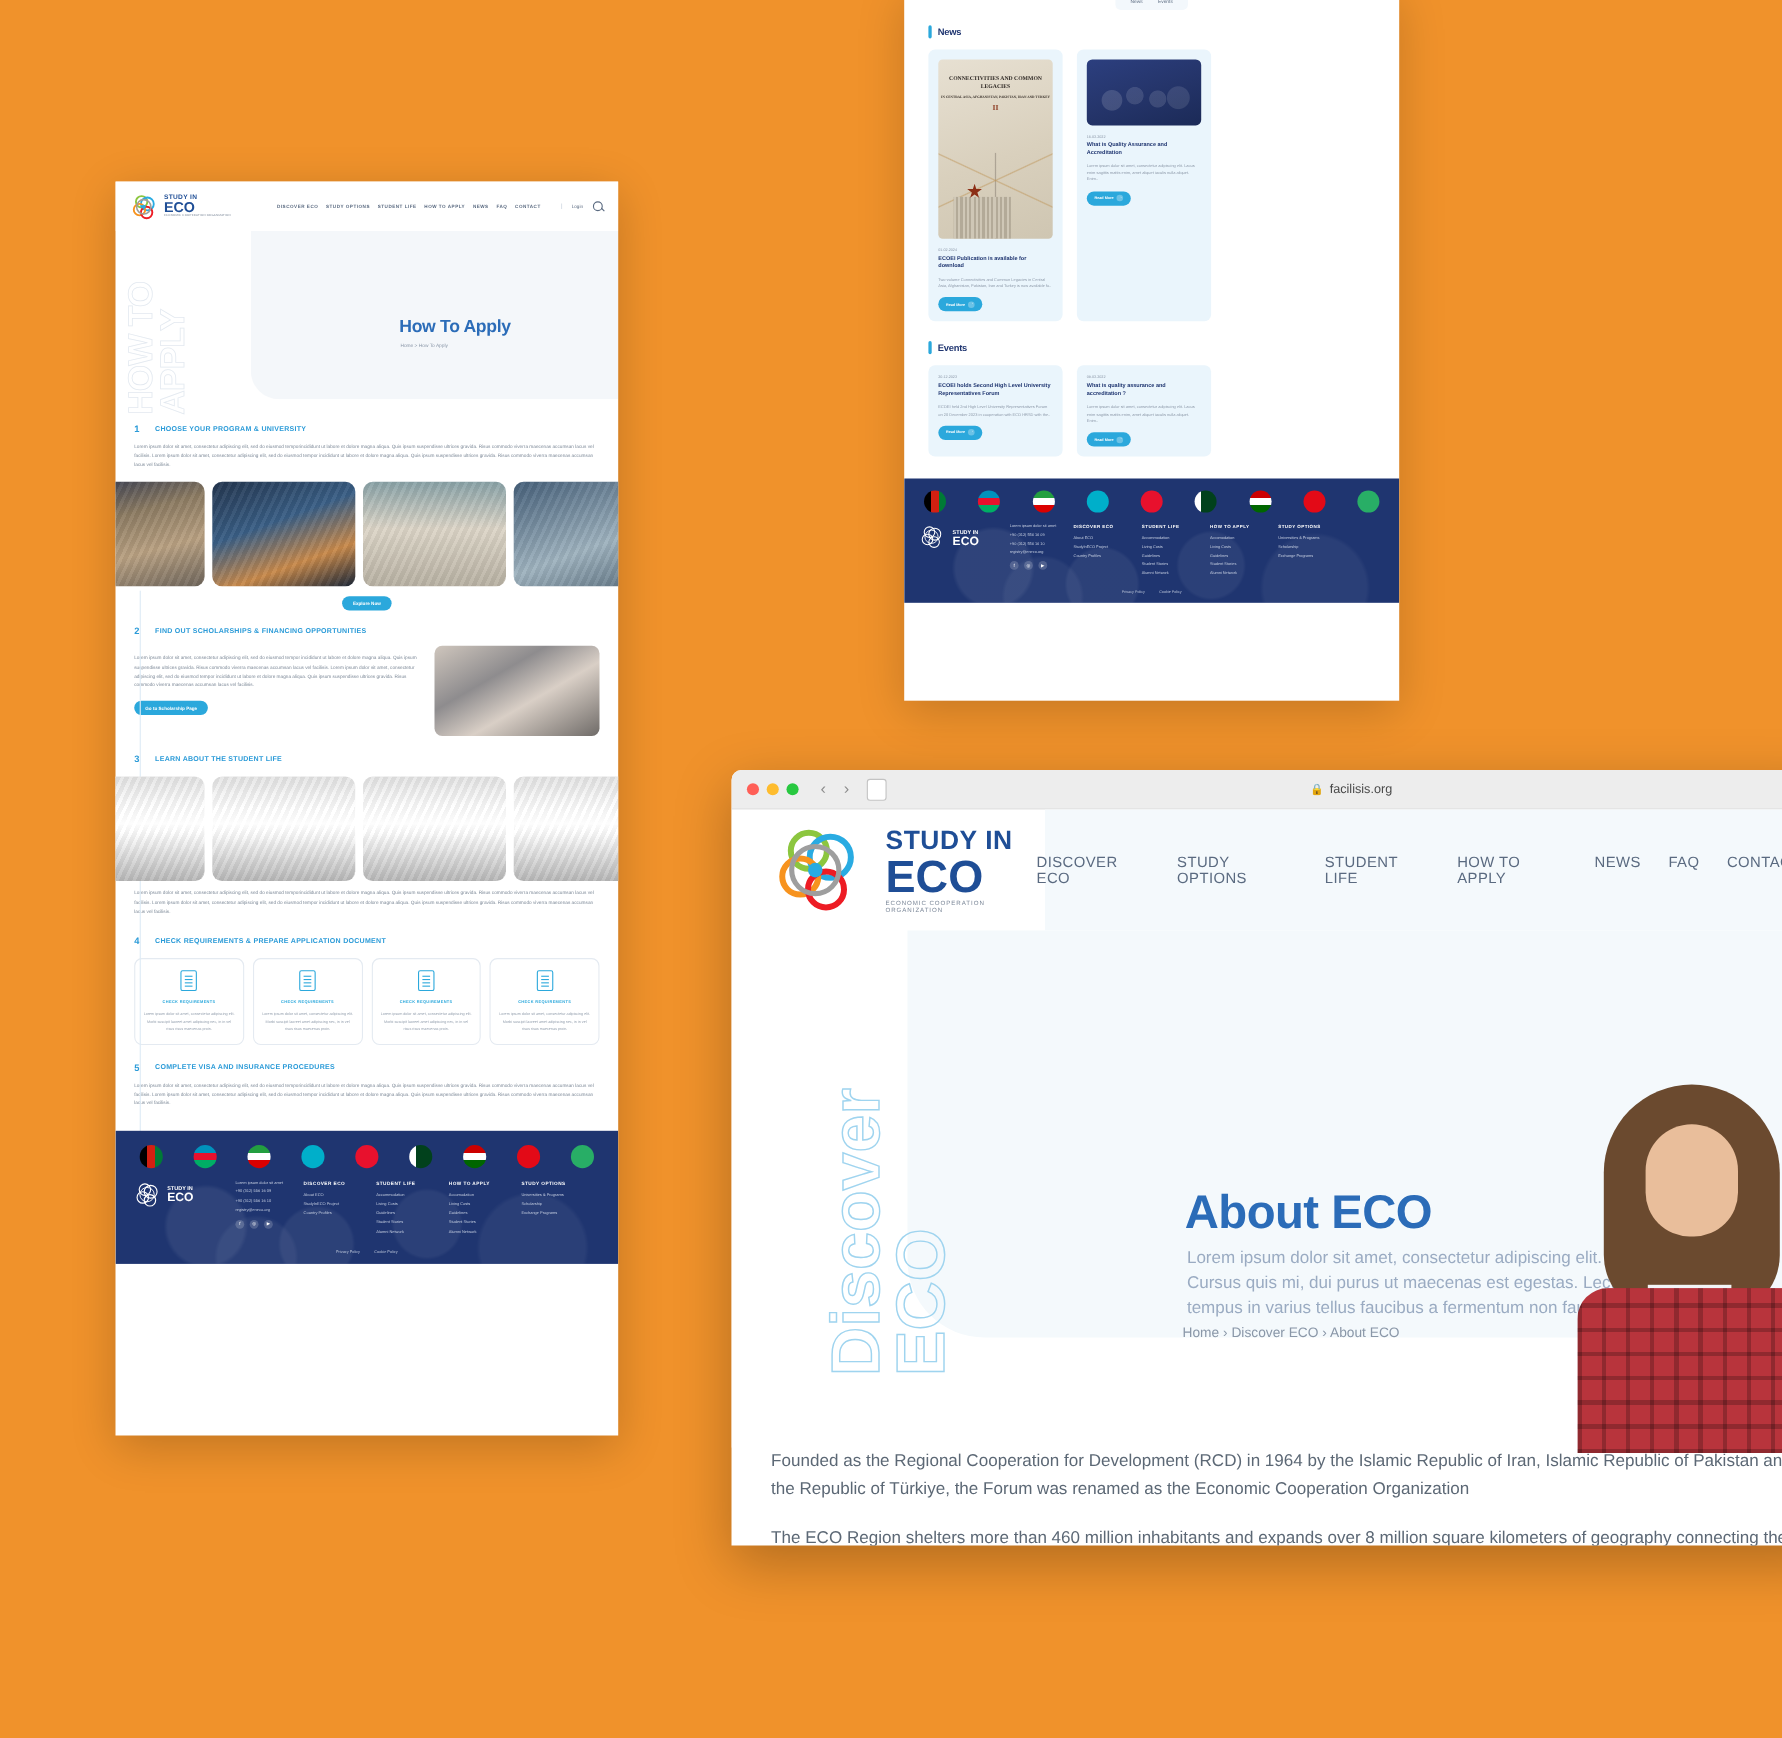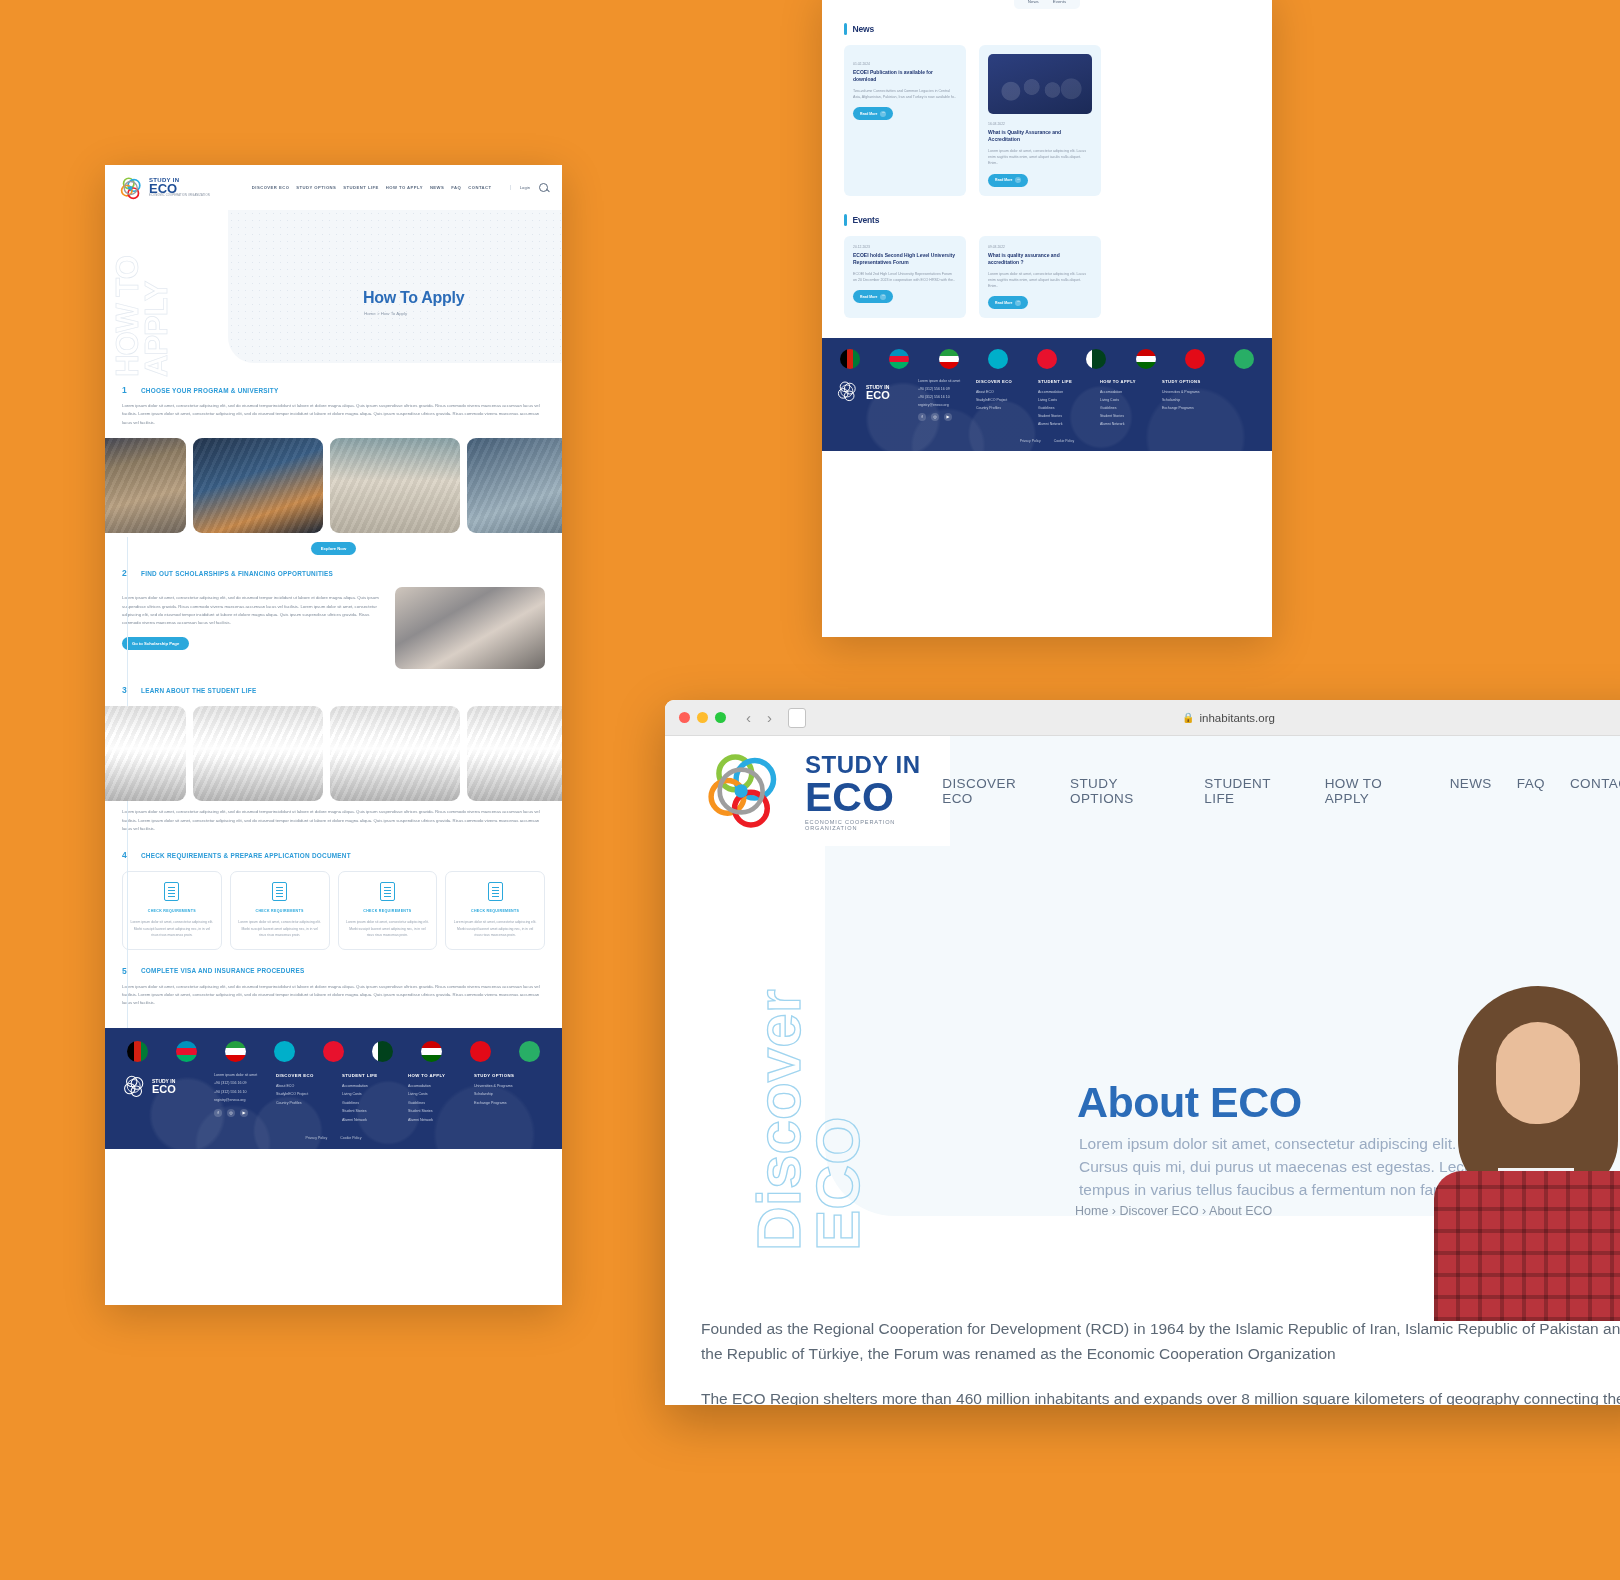--- a/index.html
+++ b/index.html
@@ -435,20 +435,28 @@
     </div>
   </div>
 
   <div class="sec-h">
     <div class="sec-bar"></div>
     <b>News</b>
   </div>
 
   <div class="ncards">
     <div class="ncard c-left">
+      <div class="bookcover">
+        <div class="bc-t1">CONNECTIVITIES AND COMMON LEGACIES</div>
+        <div class="bc-t2">IN CENTRAL ASIA, AFGHANISTAN, PAKISTAN, IRAN AND TURKEY</div>
+        <div class="bc-ii">II</div>
+        <div class="bc-art"></div>
+        <div class="bc-bld"></div>
+        <div class="bc-star"></div>
+      </div>
       <div class="nc-date">01.02.2024</div>
       <div class="nc-ttl">ECOEI Publication is available for download</div>
       <div class="nc-p">Two-volume Connectivities and Common Legacies in Central Asia, Afghanistan, Pakistan, Iran and Turkey is now available fo..</div>
       <div class="rm">
         <span>Read More</span>
         <span class="ar"></span>
       </div>
     </div>
 
     <div class="ncard c-right">
@@ -573,21 +581,21 @@
       <i class="d2"></i>
       <i class="d3"></i>
     </div>
     <div class="bw-arrows">
       <span>‹</span>
       <span>›</span>
     </div>
     <div class="bw-tabicon"></div>
     <div class="bw-url">
       <span class="lock">🔒</span>
-      <span>inhabitants.org</span>
+      <span>facilisis.org</span>
     </div>
   </div>
 
   <div class="bw-nav">
     <div class="bw-navbg"></div>
     <div class="bw-logo">
       <div class="lmark">
         <svg viewBox="0 0 46 40" width="92" height="78">
           <circle cx="17" cy="11" r="8.4" fill="none" stroke="#8CC63F" stroke-width="2.8"></circle>
           <circle cx="27" cy="14" r="9.6" fill="none" stroke="#29ABE2" stroke-width="2.8"></circle>

